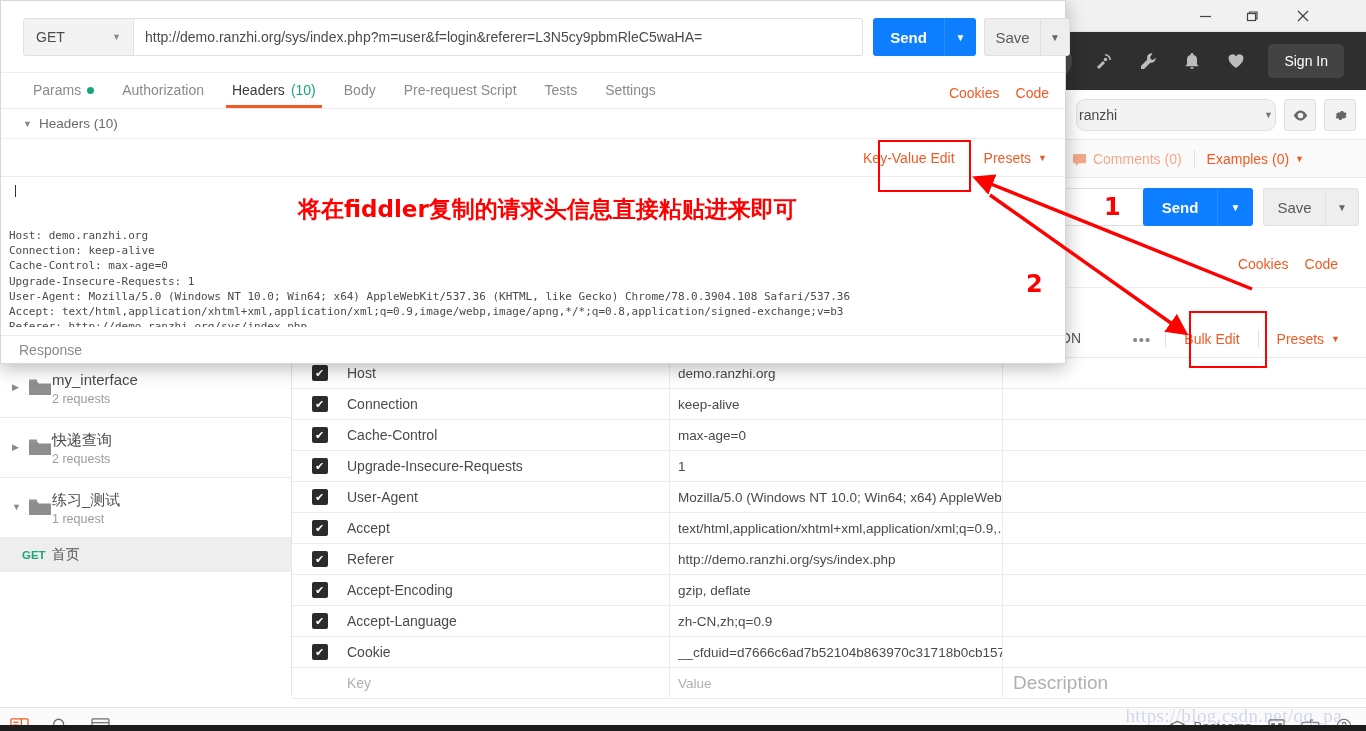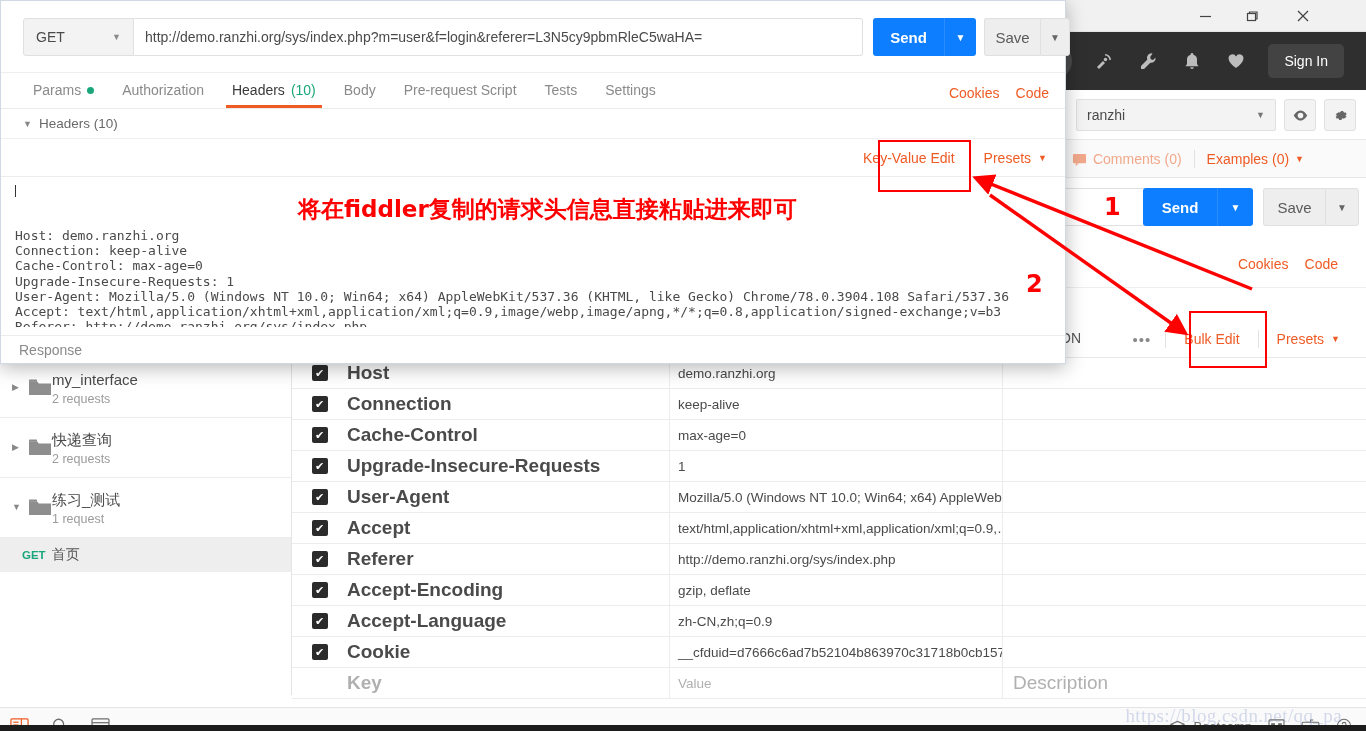--- a/index.html
+++ b/index.html
@@ -49,22 +49,22 @@
     padding:9px 16px; border-radius:5px; border:none; cursor:pointer;
     font-family:"Liberation Sans",sans-serif;
   }
 
   .pm-envbar {
     position:absolute; left:0; top:90px; width:1366px; height:50px;
     background:#fff; border-bottom:1px solid #e8e8e8;
   }
   .env-select {
     position:absolute; right:90px; top:9px; width:200px; height:32px;
-    background:#f3f3f3; border:1px solid #e0e0e0; border-radius:2px;
-    display:flex; align-items:center; padding:0 10px;
+    background:#f3f3f3; border:1px solid #e0e0e0; border-radius:9px;
+    display:flex; align-items:center; padding:0 2px;
     color:#4a4a4a; font-size:14px;
   }
   .env-select .caret { margin-left:auto; color:#777; font-size:9px;}
   .env-icon-btn {
     position:absolute; top:9px; width:32px; height:32px;
     background:#f3f3f3; border:1px solid #e0e0e0; border-radius:3px;
     display:flex; align-items:center; justify-content:center; color:#666;
   }
   .env-eye { right:50px; }
   .env-gear { right:10px; }
@@ -140,23 +140,23 @@
 
   
   .hdr-table { position:absolute; left:292px; top:358px; width:1074px; }
   .hdr-row { display:flex; height:31px; align-items:center; border-bottom:1px solid #ececec; }
   .hdr-cb { width:55px; display:flex; justify-content:center; align-items:center;}
   .cbox {
     width:16px;height:16px;background:#2b2b2b;border-radius:2px;
     display:flex;align-items:center;justify-content:center;color:#fff;font-size:11px;
   }
   .hdr-key {
-    width:323px; font-size:19px; color:#4a4a4a;
+    width:323px; font-size:14px; color:#4a4a4a;
     border-right:1px solid #ececec; height:31px; display:flex; align-items:center;
-    overflow:hidden; white-space:nowrap;font-weight:bold;
+    overflow:hidden; white-space:nowrap;
   }
   .hdr-val {
     flex:0 0 333px; font-size:13.5px; color:#4a4a4a; padding-left:8px;
     border-right:1px solid #ececec; height:31px; display:flex; align-items:center;
     overflow:hidden; white-space:nowrap; text-overflow:ellipsis;
   }
   .hdr-desc { flex:1; font-size:19px; color:#b0b0b0; padding-left:10px; }
   .hdr-row.placeholder .hdr-key, .hdr-row.placeholder .hdr-val { color:#b0b0b0; }
 
   
@@ -261,22 +261,22 @@
     position:absolute; right:18px; top:0; height:38px; display:flex; align-items:center;
     font-size:14px; color:#ef5b25;
   }
   .kv-edit-link { padding:0 14px; }
   .kv-sep { width:1px; height:17px; background:#e2e2e2; }
   .presets-link { padding-left:14px; display:flex; align-items:center; gap:7px; }
 
   .raw-area {
     position:relative; height:150px; overflow:hidden;
     font-family:"DejaVu Sans Mono","Liberation Mono",monospace;
-    font-size:13px; line-height:15.1px; color:#4a4a4a;
-    padding:6px 0 0 14px; white-space:pre;
+    font-size:11px; line-height:15.1px; color:#4a4a4a;
+    padding:6px 0 0 8px; white-space:pre;
   }
   .raw-area .line { height:15.1px; }
   .caret-bar {
     position:absolute; left:14px; top:8px; width:1px; height:12px; background:#333;
   }
 
   .modal-response {
     position:absolute; left:0; bottom:0; width:100%; height:28px;
     border-top:1px solid #ececec; display:flex; align-items:center;
     padding-left:18px; font-size:14px; color:#8a8a8a; background:#fff;

